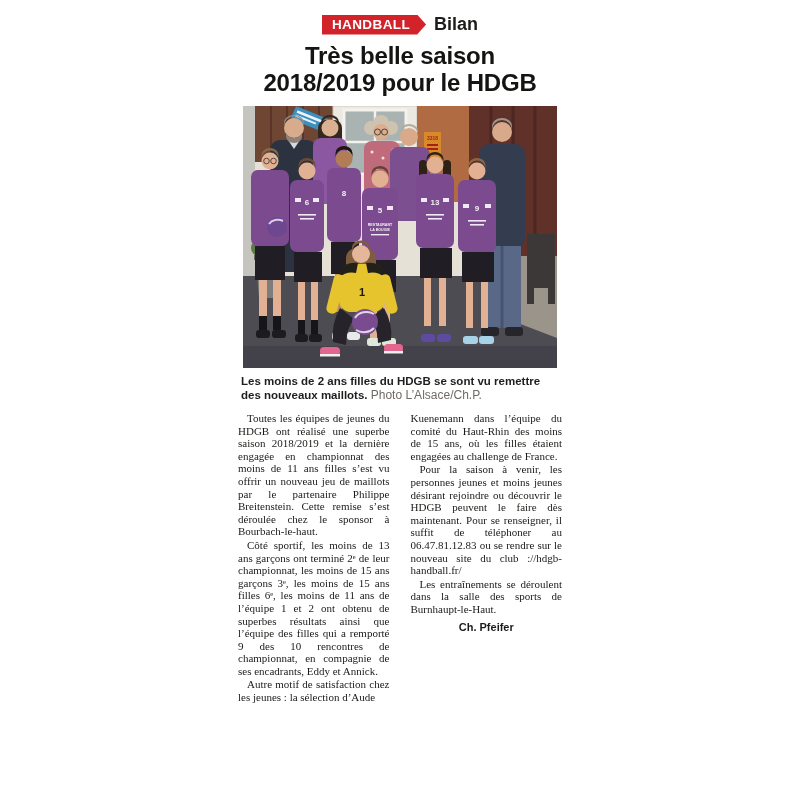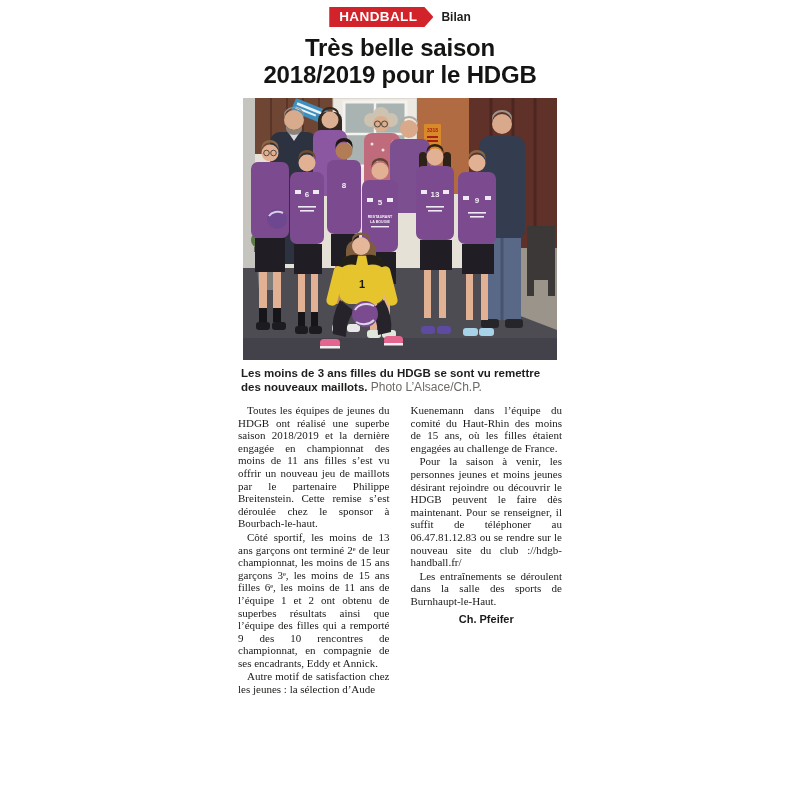--- a/index.html
+++ b/index.html
@@ -1,22 +1,22 @@
 <!DOCTYPE html>
 <html lang="fr"><head>
 <meta charset="utf-8">
 <style>
   html,body{margin:0;padding:0;background:#ffffff;}
   body{width:800px;height:800px;font-family:"Liberation Sans",sans-serif;overflow:hidden;}
-  .page{width:324px;margin:7px auto;}
+  .page{width:324px;margin:14px auto;}
   .kicker{display:flex;justify-content:center;align-items:center;gap:8px;margin-bottom:7px;}
   .badge{background:#d2232a;color:#fff;font-weight:bold;font-size:13.5px;line-height:17px;
          padding:1px 16px 2px 10px;letter-spacing:.4px;
          clip-path:polygon(0 0,calc(100% - 9px) 0,100% 50%,calc(100% - 9px) 100%,0 100%);}
-  .section{font-weight:bold;font-size:12px;color:#1d1d1b;}
+  .section{font-weight:bold;font-size:18px;color:#1d1d1b;}
   h1{margin:0 0 10px;text-align:center;font-size:24px;line-height:27px;color:#141412;
      letter-spacing:-.2px;font-weight:bold;}
   .photo{display:block;margin:0 auto;width:314px;height:262px;background:#e6e1d6;}
   .caption{margin:6px 3px 10px;font-size:11.5px;line-height:14px;color:#1e1e1c;font-weight:bold;}
   .caption .credit{color:#6e6a66;font-weight:normal;font-size:12px;}
   .cols{display:flex;gap:21px;margin-top:2px;}
   .col{width:154px;font-family:"Liberation Serif",serif;font-size:11px;line-height:12.6px;
        text-align:justify;color:#1a1a18;}
   .col p{margin:0 0 1px;text-indent:9px;}
   .col p.cont{text-indent:0;}
@@ -237,21 +237,21 @@
       <path d="M141,202 q9,16 7,32 l-13,3 q0,-15 -8,-25 z" fill="#26232b"></path>
       <circle cx="122" cy="216" r="13" fill="#7a4b8e"></circle>
       <path d="M112,212 a13,11 0 0 1 19,-4 M113,224 a13,11 0 0 0 18,-2" stroke="#ded5e8" stroke-width="2" fill="none"></path>
       <rect x="77" y="241" width="20" height="9" rx="4" fill="#e4668e"></rect>
       <rect x="141" y="238" width="19" height="9" rx="4" fill="#e4668e"></rect>
       <rect x="77" y="248" width="20" height="2.5" fill="#f2f0ee"></rect>
       <rect x="141" y="245" width="19" height="2.5" fill="#f2f0ee"></rect>
     </g>
   </svg>
 
-  <p class="caption"><span>Les moins de 3 ans filles du HDGB se sont vu remettre des nouveaux maillots.</span>
+  <p class="caption"><span>Les moins de 2 ans filles du HDGB se sont vu remettre des nouveaux maillots.</span>
     <span class="credit">Photo L’Alsace/Ch.P.</span></p>
 
   <div class="cols">
     <div class="col">
       <p>Toutes les équipes de jeunes du HDGB ont réalisé une superbe saison 2018/2019 et la dernière engagée en championnat des moins de 11 ans filles s’est vu offrir un nouveau jeu de maillots par le partenaire Philippe Breitenstein. Cette remise s’est déroulée chez le sponsor à Bourbach-le-haut.</p>
       <p>Côté sportif, les moins de 13 ans garçons ont terminé 2ᵉ de leur championnat, les moins de 15 ans garçons 3ᵉ, les moins de 15 ans filles 6ᵉ, les moins de 11 ans de l’équipe 1 et 2 ont obtenu de superbes résultats ainsi que l’équipe des filles qui a remporté 9 des 10 rencontres de championnat, en compagnie de ses encadrants, Eddy et Annick.</p>
       <p>Autre motif de satisfaction chez les jeunes : la sélection d’Aude</p>
     </div>
     <div class="col">
       <p class="cont">Kuenemann dans l’équipe du comité du Haut-Rhin des moins de 15 ans, où les filles étaient engagées au challenge de France.</p>

